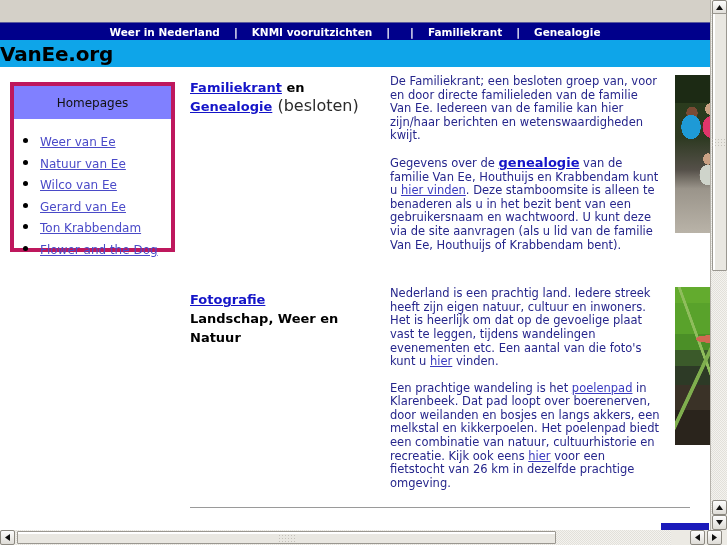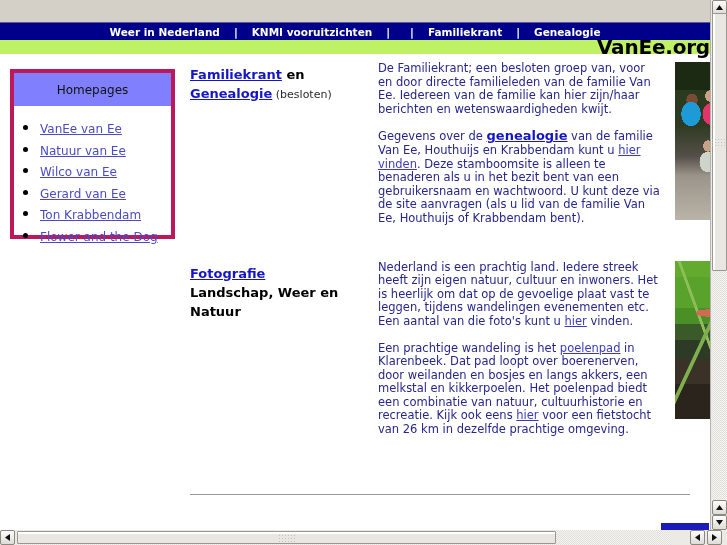--- a/index.html
+++ b/index.html
@@ -108,23 +108,23 @@
     font-weight: bold;
     text-decoration: none;
     white-space: nowrap;
   }
   .navsep {
     color: #ffffff; font-size: 10.5px; font-weight: bold;
     padding: 0 6px;
   }
 
   .titleband {
-    height: 14px;
-    background: #bef264;
-    display: flex; align-items: center; justify-content: flex-end;
+    height: 27px;
+    background: #0ea5e9;
+    display: flex; align-items: center; justify-content: flex-start;
   }
   .sitetitle {
     font-size: 20px;
     font-weight: bold;
     color: #000000;
     letter-spacing: -0.2px;
   }
 
   .body-area {
     position: relative;
@@ -180,31 +180,31 @@
     font-weight: bold;
     text-decoration: underline;
   }
   .sec-head .plain {
     color: #000000;
     font-size: 13px;
     font-weight: bold;
   }
   .sec-head .sub {
     color: #2b2b2b;
-    font-size: 11px;
+    font-size: 16px;
     font-weight: normal;
   }
   .sec-body {
     flex: 0 0 283px;
     width: 283px;
     color: #26268c;
     font-size: 11.5px;
     line-height: 13.6px;
   }
-  .sec-body p { margin: 0 0 13px 0; }
+  .sec-body p { margin: 0 0 13px 12px; }
   .sec-body a {
     color: #3a3ac0;
     text-decoration: underline;
   }
   .sec-body a.strong {
     font-weight: bold;
     font-size: 13px;
     color: #1414c8;
   }
   .sec-photo {
@@ -297,21 +297,21 @@
 
     <div class="titleband">
       <span class="sitetitle">VanEe.org</span>
     </div>
 
     <div class="body-area">
 
       <div class="sidebar">
         <div class="sidebar-head">Homepages</div>
         <ul>
-          <li><a href="#">VanEe van Ee</a></li>
+          <li><a href="#">Weer van Ee</a></li>
           <li><a href="#">Natuur van Ee</a></li>
           <li><a href="#">Wilco van Ee</a></li>
           <li><a href="#">Gerard van Ee</a></li>
           <li><a href="#">Ton Krabbendam</a></li>
           <li><a href="#">Flower and the Dog </a></li>
         </ul>
       </div>
 
       <div class="main">
 

